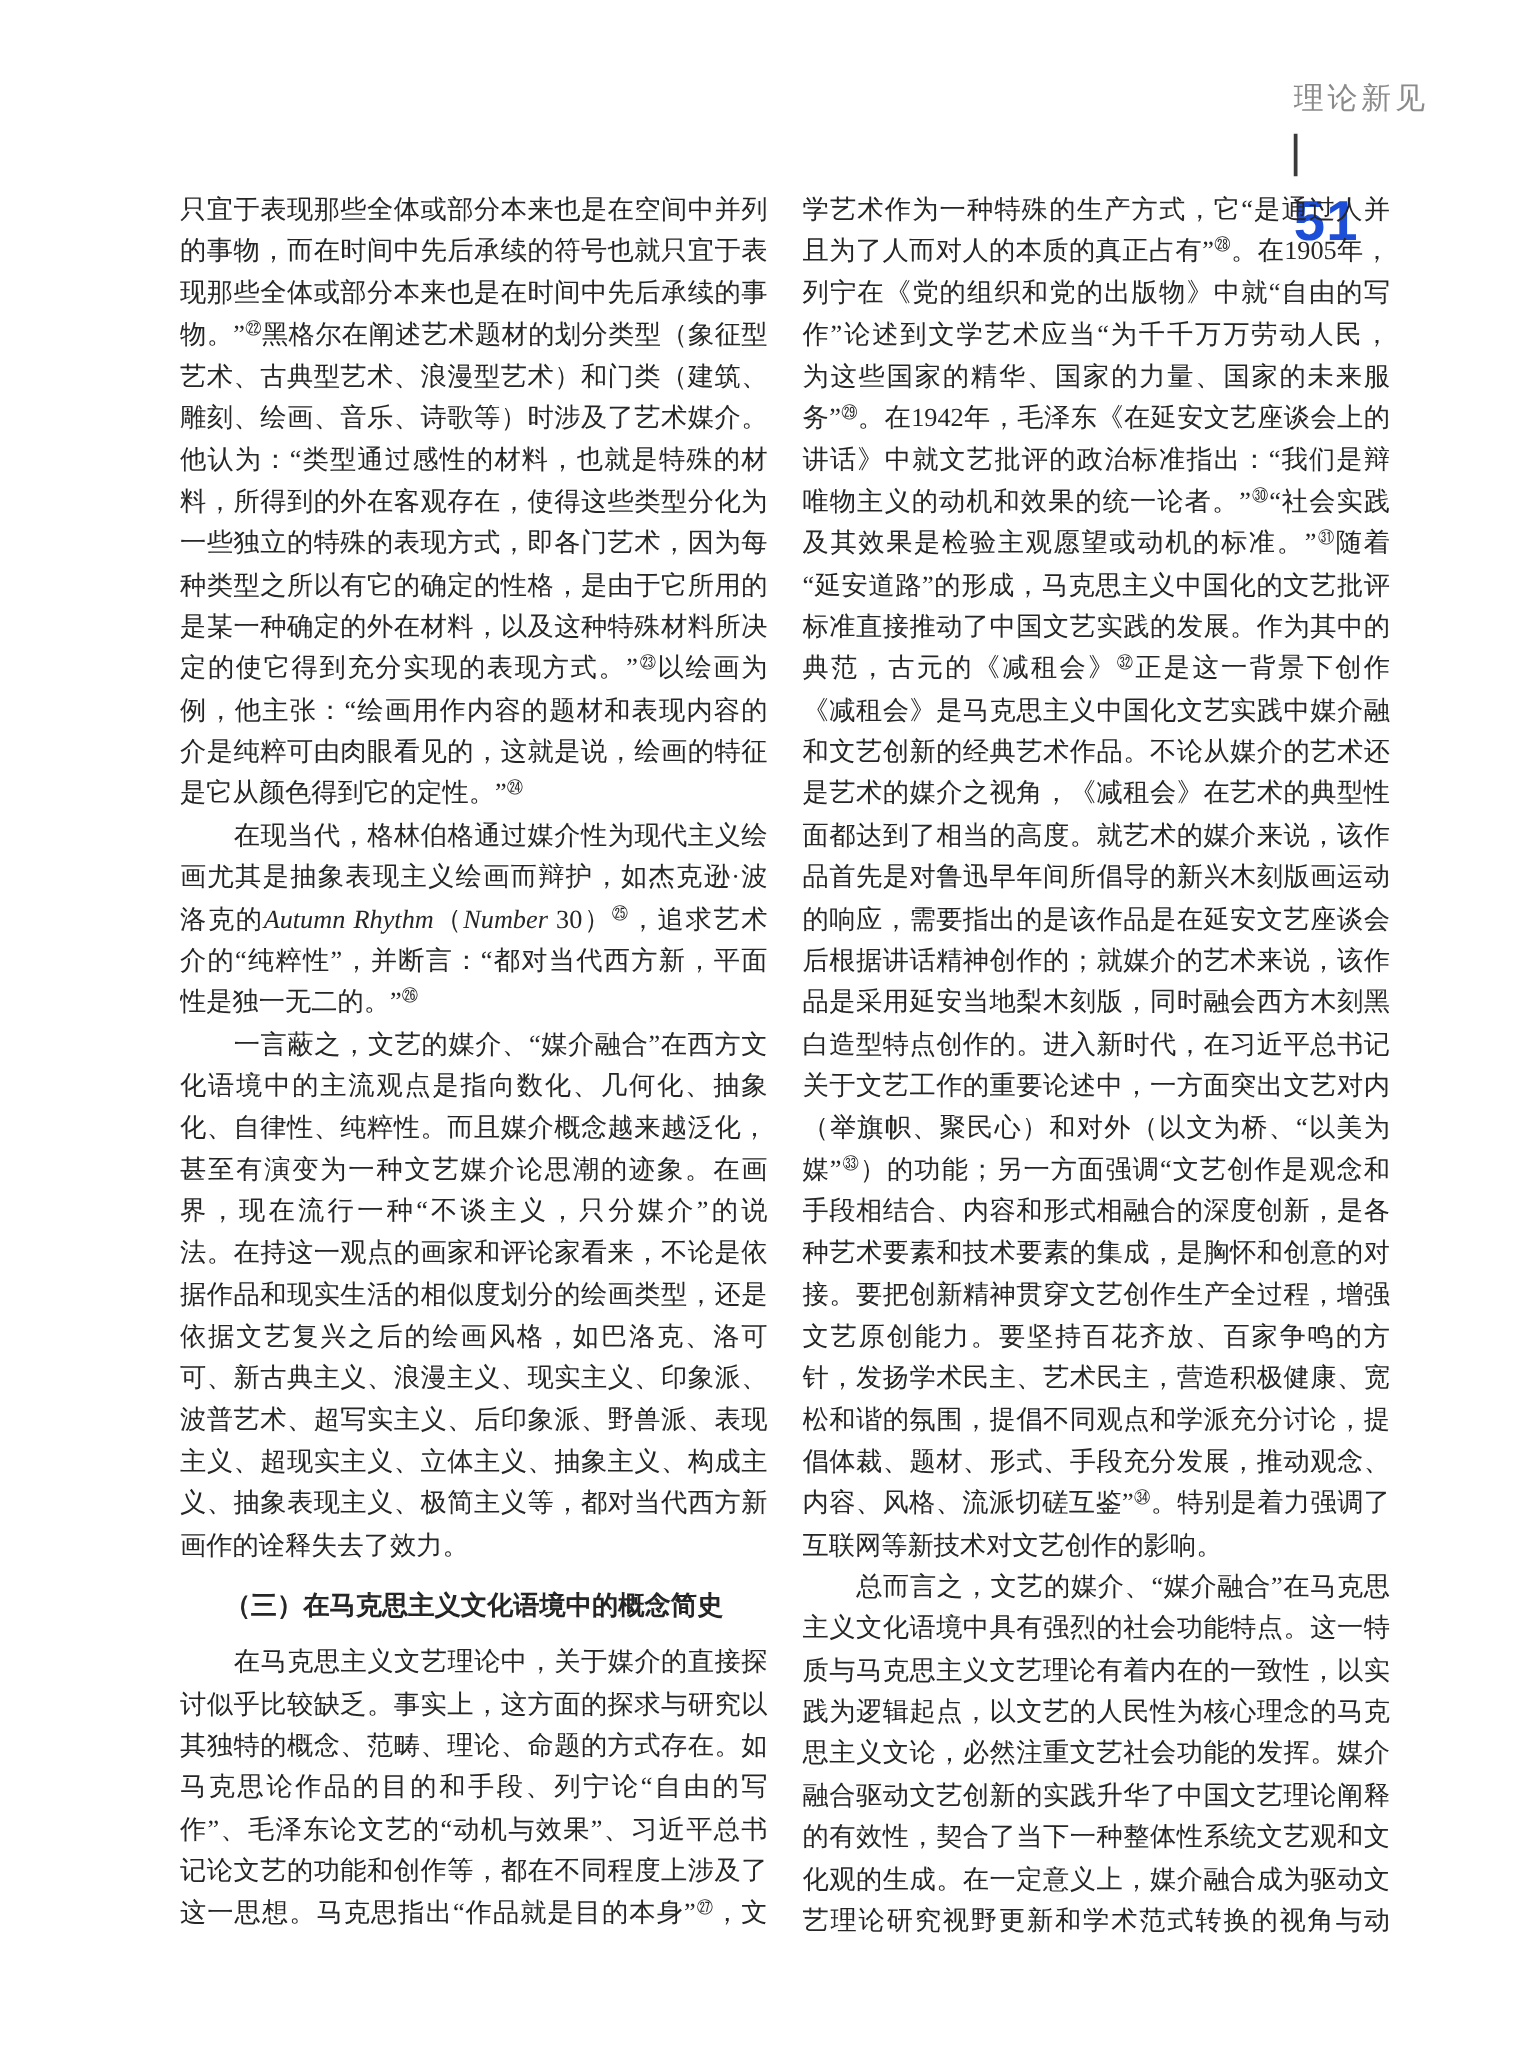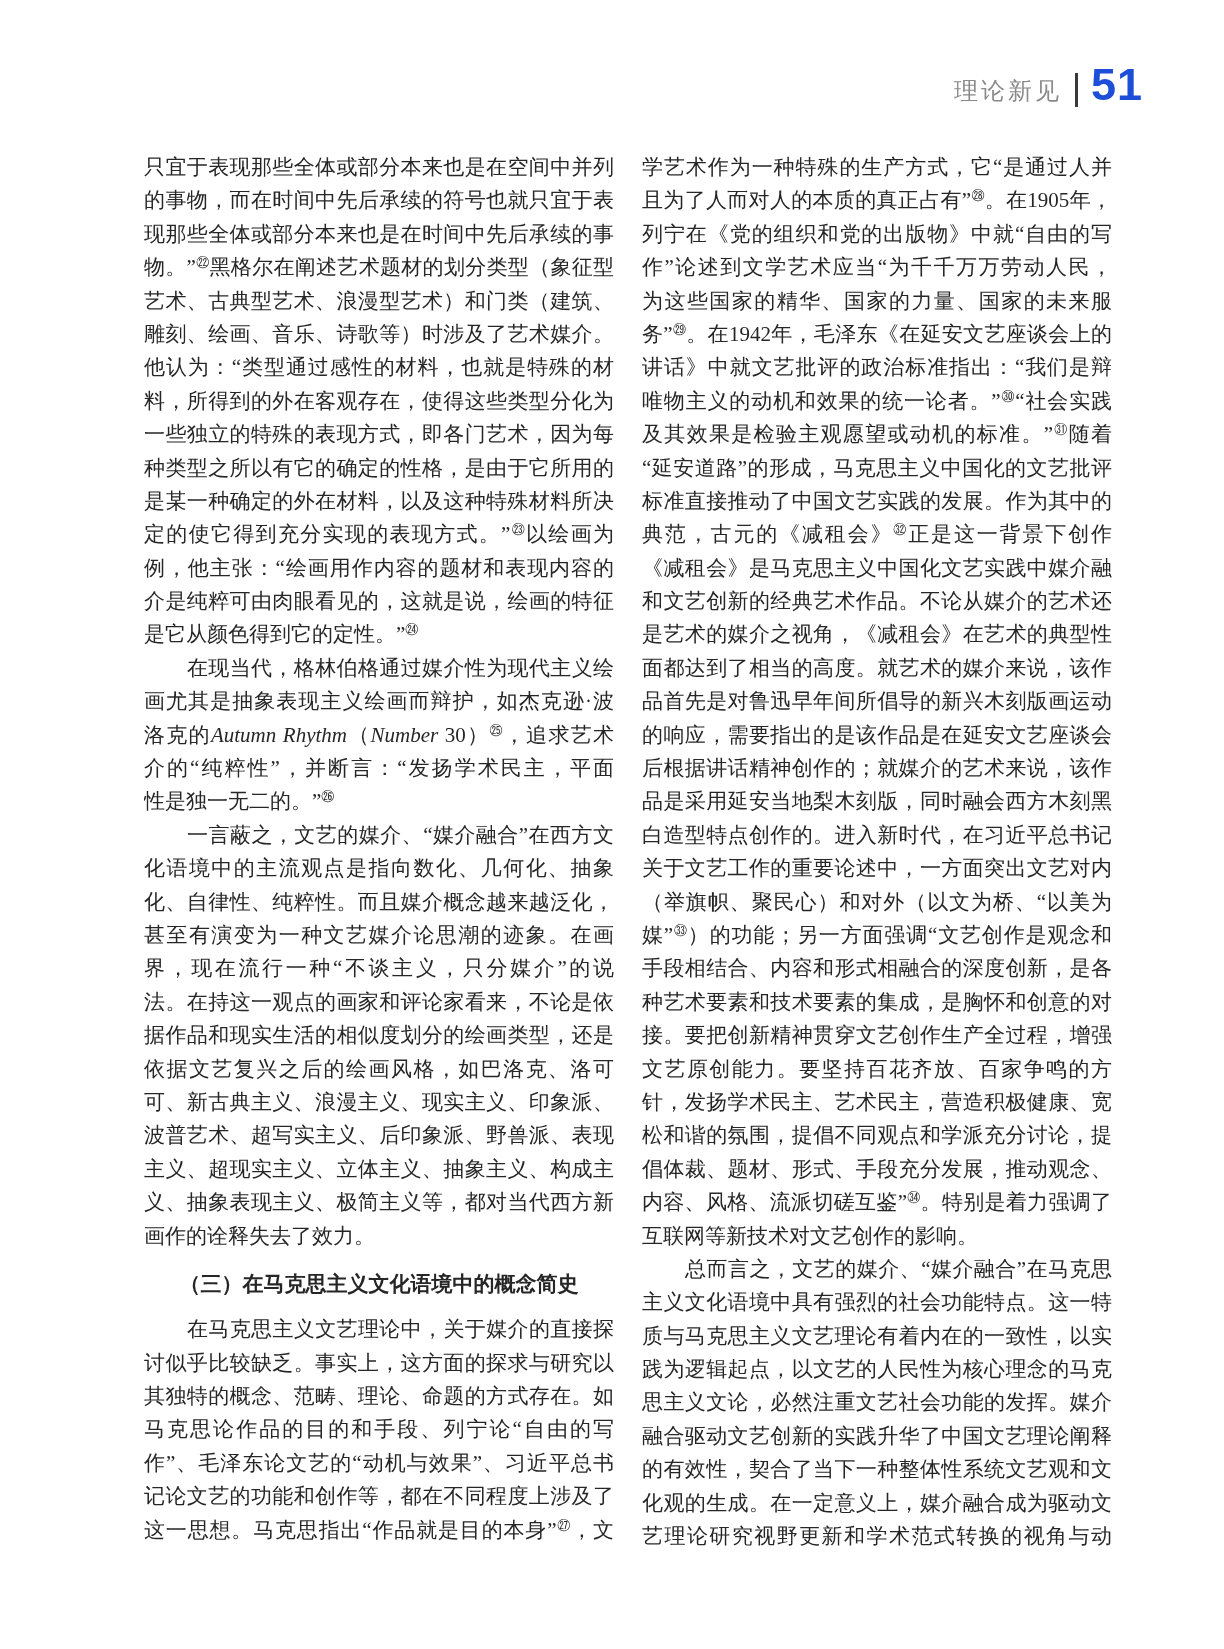--- a/index.html
+++ b/index.html
@@ -10,22 +10,23 @@
     background: #ffffff;
     overflow: hidden;
     font-family: "Liberation Serif", "DejaVu Serif", serif;
   }
   
   .running-head {
     position: absolute;
     top: 62px;
     right: 81px;
     display: flex;
-    align-items: flex-end;
+    align-items: flex-start;
     gap: 13px;
+    flex-direction: column;
   }
   .running-head .section-label {
     font-size: 24px;
     color: #8a8a8a;
     letter-spacing: 3px;
   }
   .running-head .divider {
     width: 3px;
     height: 34px;
     background: #3a3a3a;
@@ -95,21 +96,21 @@
       <div class="line">一些独立的特殊的表现方式，即各门艺术，因为每</div>
       <div class="line">种类型之所以有它的确定的性格，是由于它所用的</div>
       <div class="line">是某一种确定的外在材料，以及这种特殊材料所决</div>
       <div class="line">定的使它得到充分实现的表现方式。”<sup>㉓</sup>以绘画为</div>
       <div class="line">例，他主张：“绘画用作内容的题材和表现内容的媒</div>
       <div class="line">介是纯粹可由肉眼看见的，这就是说，绘画的特征</div>
       <div class="line e">是它从颜色得到它的定性。”<sup>㉔</sup></div>
       <div class="line i">在现当代，格林伯格通过媒介性为现代主义绘</div>
       <div class="line">画尤其是抽象表现主义绘画而辩护，如杰克逊·波</div>
       <div class="line">洛克的<i>Autumn Rhythm</i>（<i>Number</i> 30）<sup>㉕</sup>，追求艺术媒</div>
-      <div class="line">介的“纯粹性”，并断言：“发扬学术民主，平面</div>
+      <div class="line">介的“纯粹性”，并断言：“都对当代西方新，平面</div>
       <div class="line e">性是独一无二的。”<sup>㉖</sup></div>
       <div class="line i">一言蔽之，文艺的媒介、“媒介融合”在西方文</div>
       <div class="line">化语境中的主流观点是指向数化、几何化、抽象</div>
       <div class="line">化、自律性、纯粹性。而且媒介概念越来越泛化，</div>
       <div class="line">甚至有演变为一种文艺媒介论思潮的迹象。在画</div>
       <div class="line">界，现在流行一种“不谈主义，只分媒介”的说</div>
       <div class="line">法。在持这一观点的画家和评论家看来，不论是依</div>
       <div class="line">据作品和现实生活的相似度划分的绘画类型，还是</div>
       <div class="line">依据文艺复兴之后的绘画风格，如巴洛克、洛可</div>
       <div class="line">可、新古典主义、浪漫主义、现实主义、印象派、</div>

